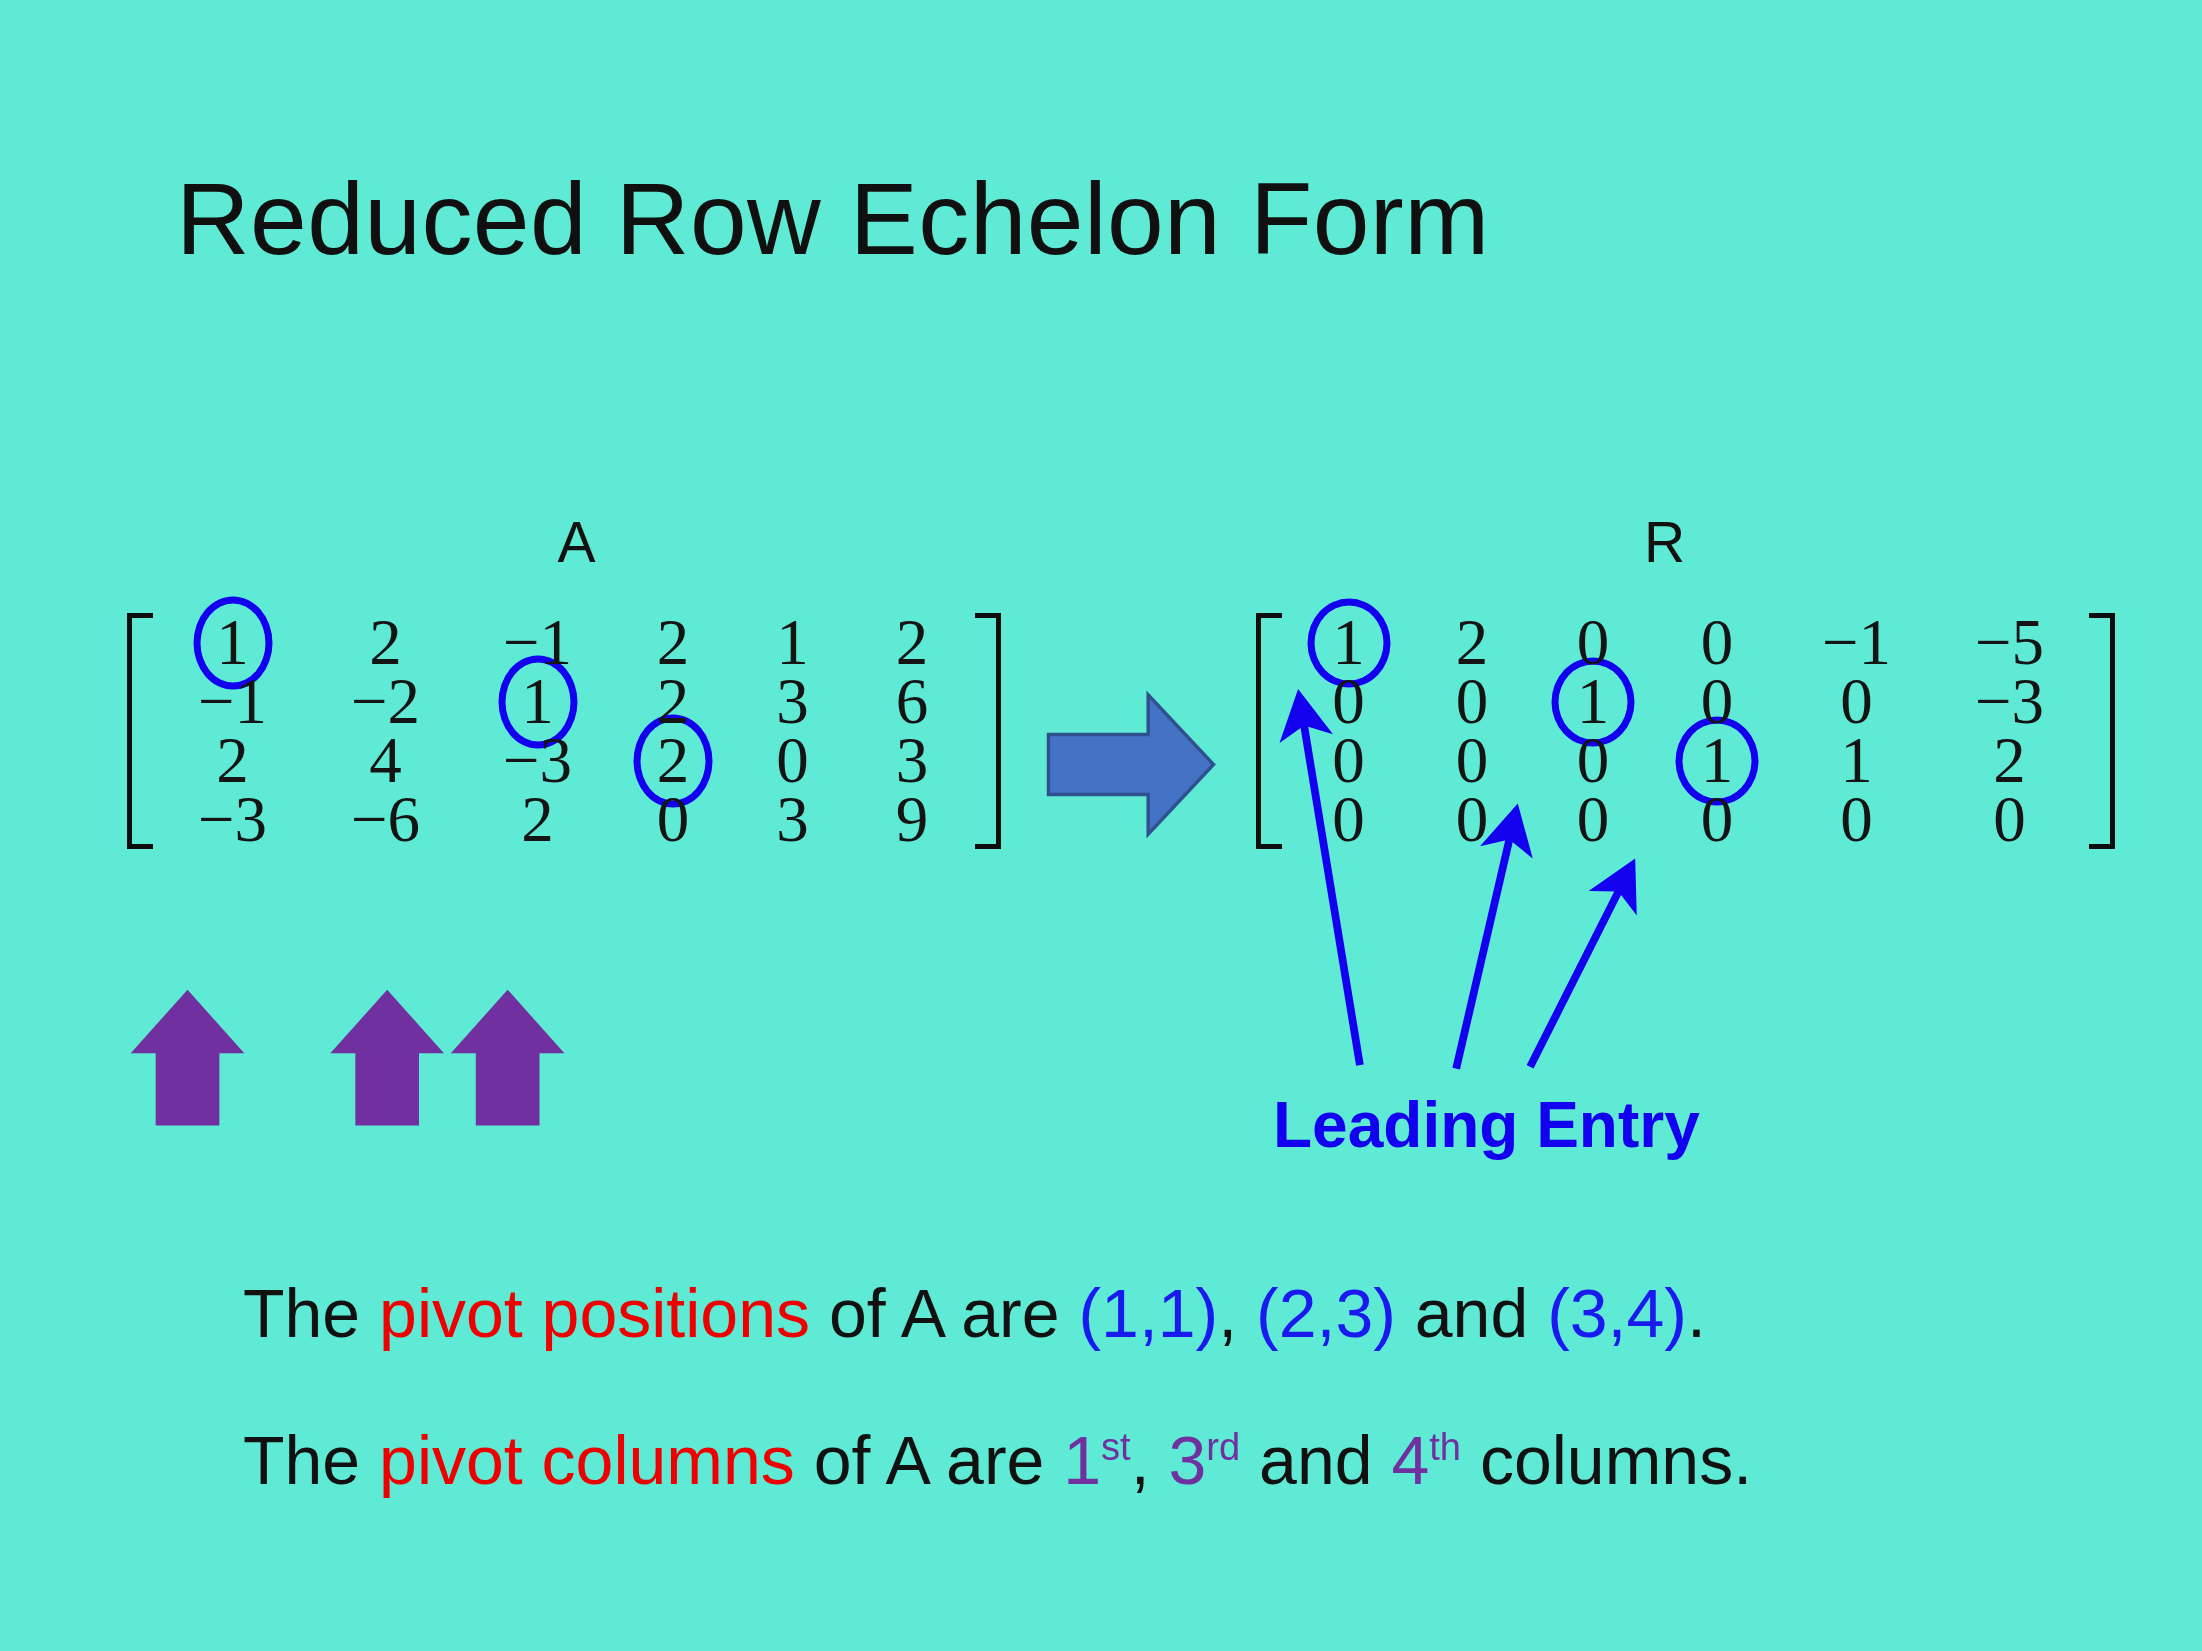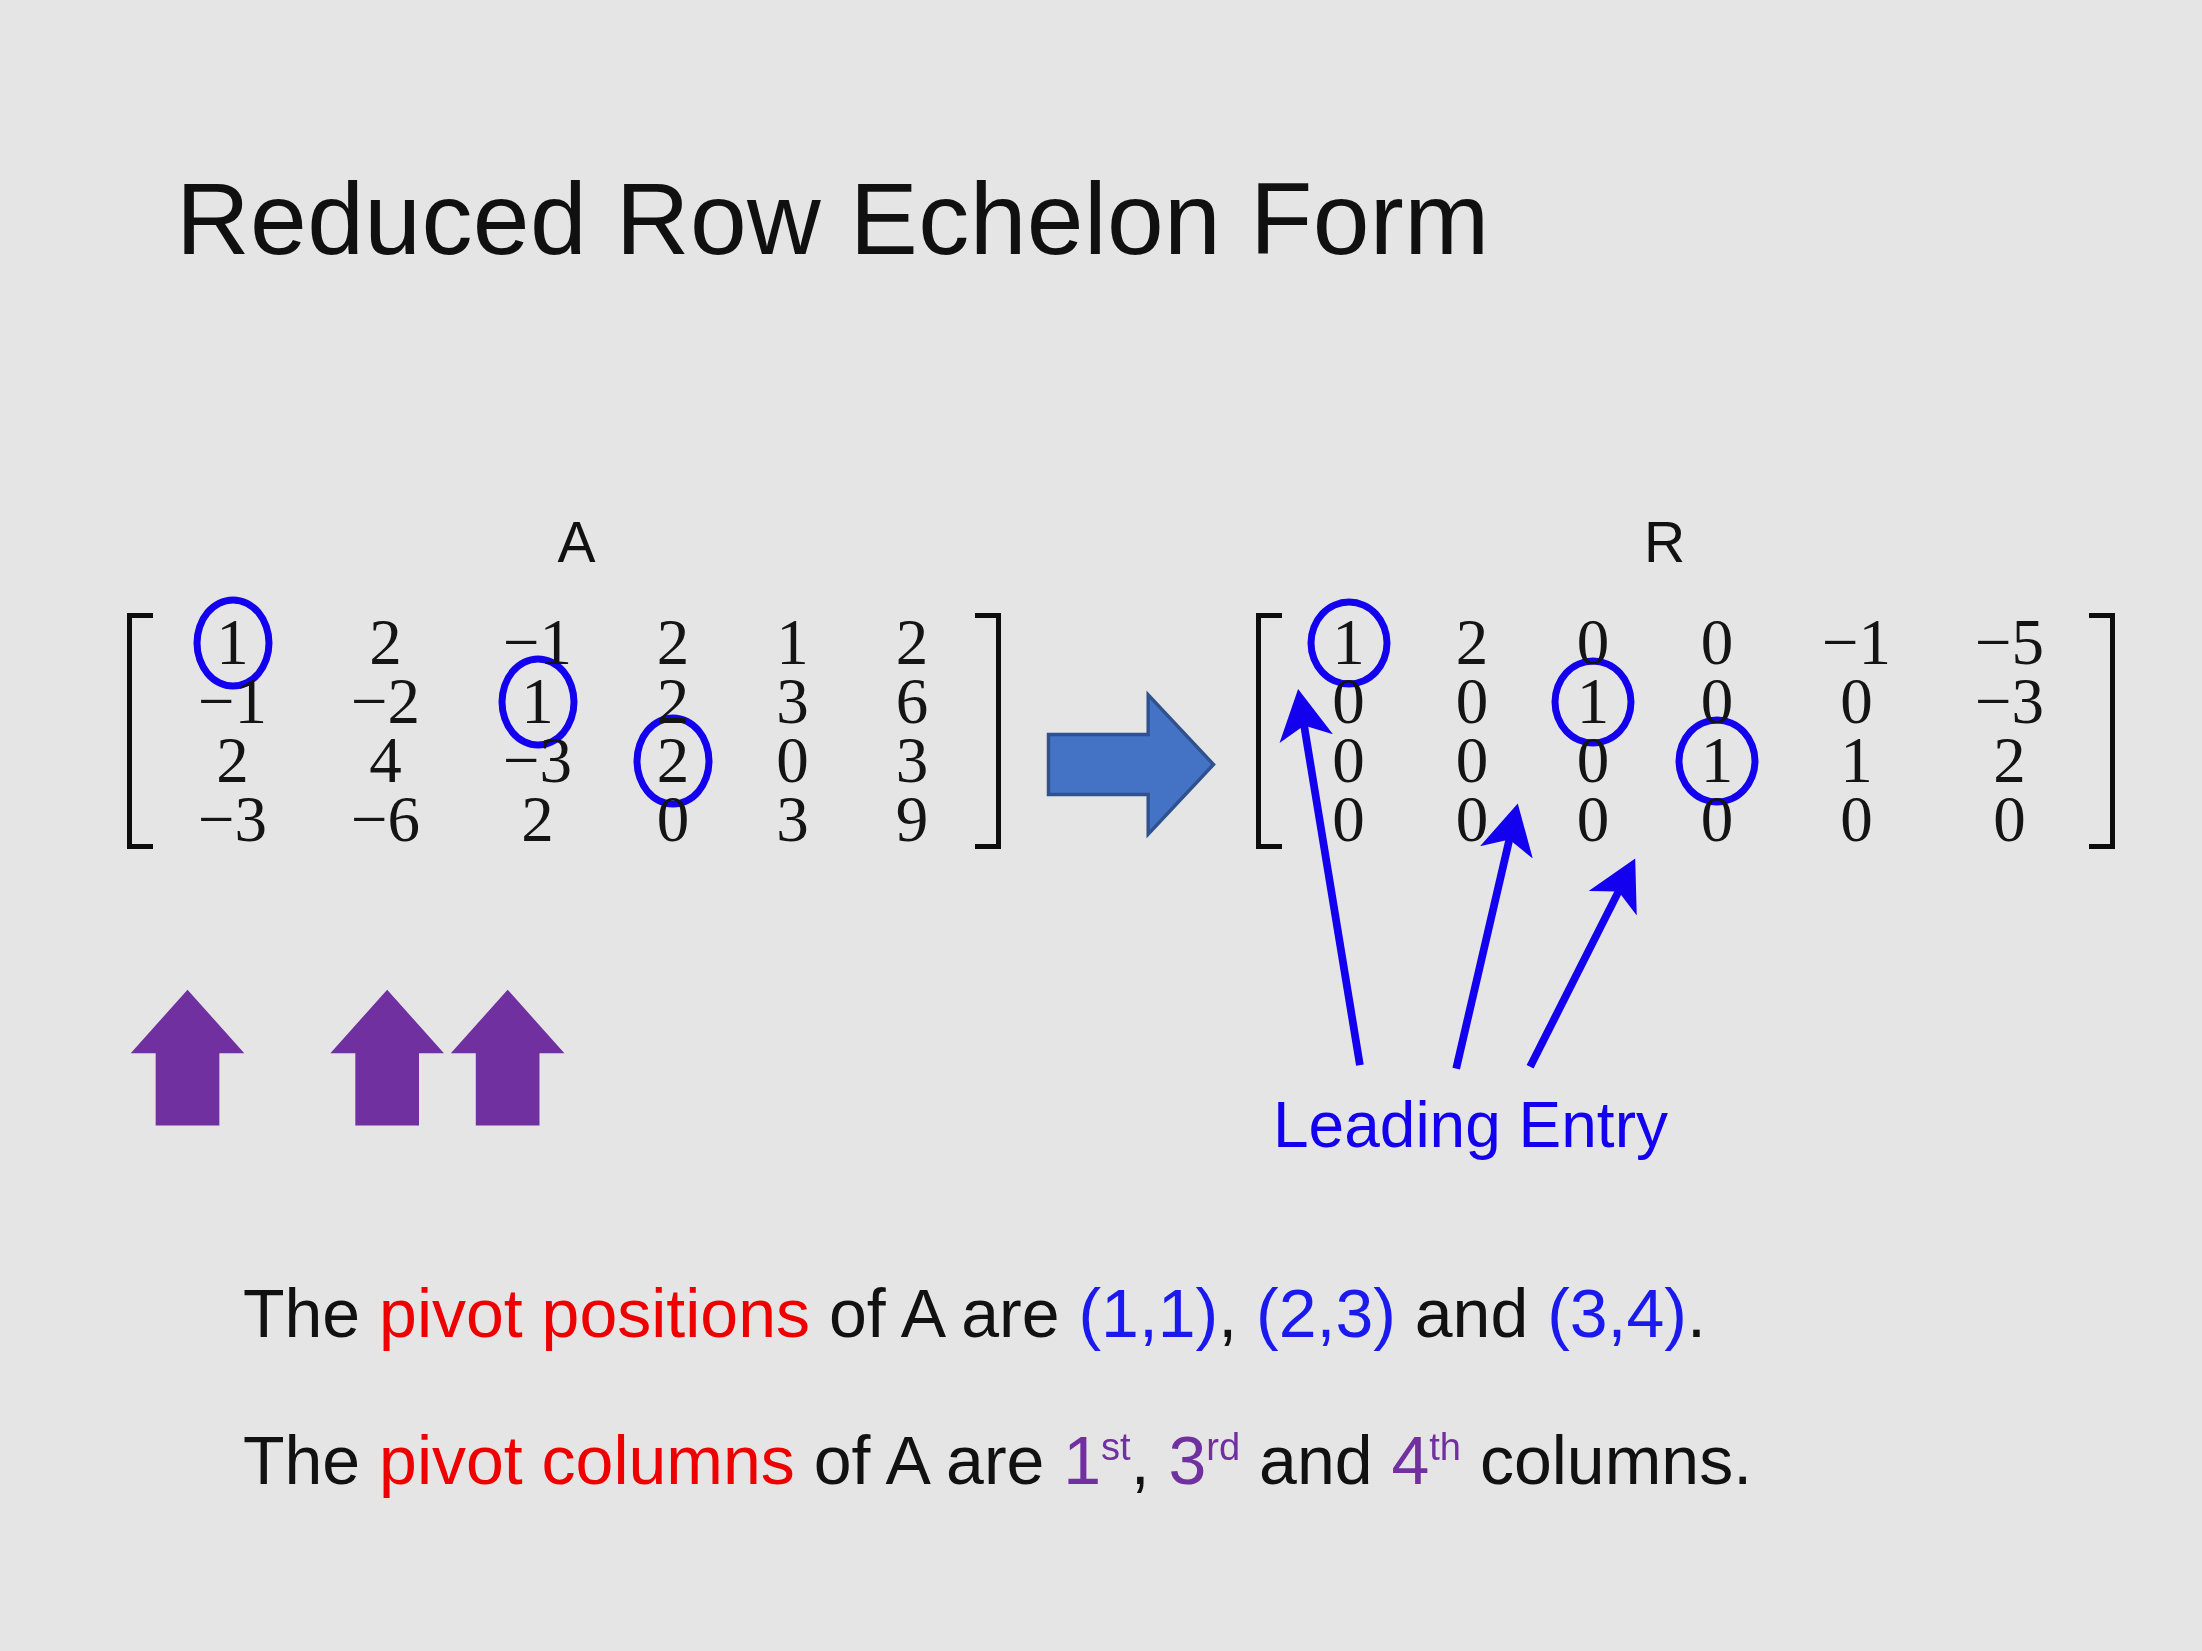--- a/index.html
+++ b/index.html
@@ -4,21 +4,21 @@
 <style>
   html, body {
     margin: 0;
     padding: 0;
     background: #ffffff;
   }
   #slide {
     position: relative;
     width: 2203px;
     height: 1652px;
-    background: #e5e5e5;
+    background: #5eead4;
     overflow: hidden;
     font-family: "Liberation Sans", sans-serif;
   }
 
   
   #title {
     position: absolute;
     left: 176px;
     top: 163px;
     width: 1850px;
@@ -153,21 +153,21 @@
     height: 447px;
   }
 
   
   #leading-entry-label {
     position: absolute;
     left: 1273px;
     top: 1088px;
     font-family: "Liberation Sans", sans-serif;
     font-size: 64px;
-    font-weight: 400;
+    font-weight: 700;
     color: #1200ee;
     white-space: nowrap;
   }
 
   
   .sentence {
     position: absolute;
     font-family: "Liberation Sans", sans-serif;
     font-size: 68px;
     font-weight: 400;

